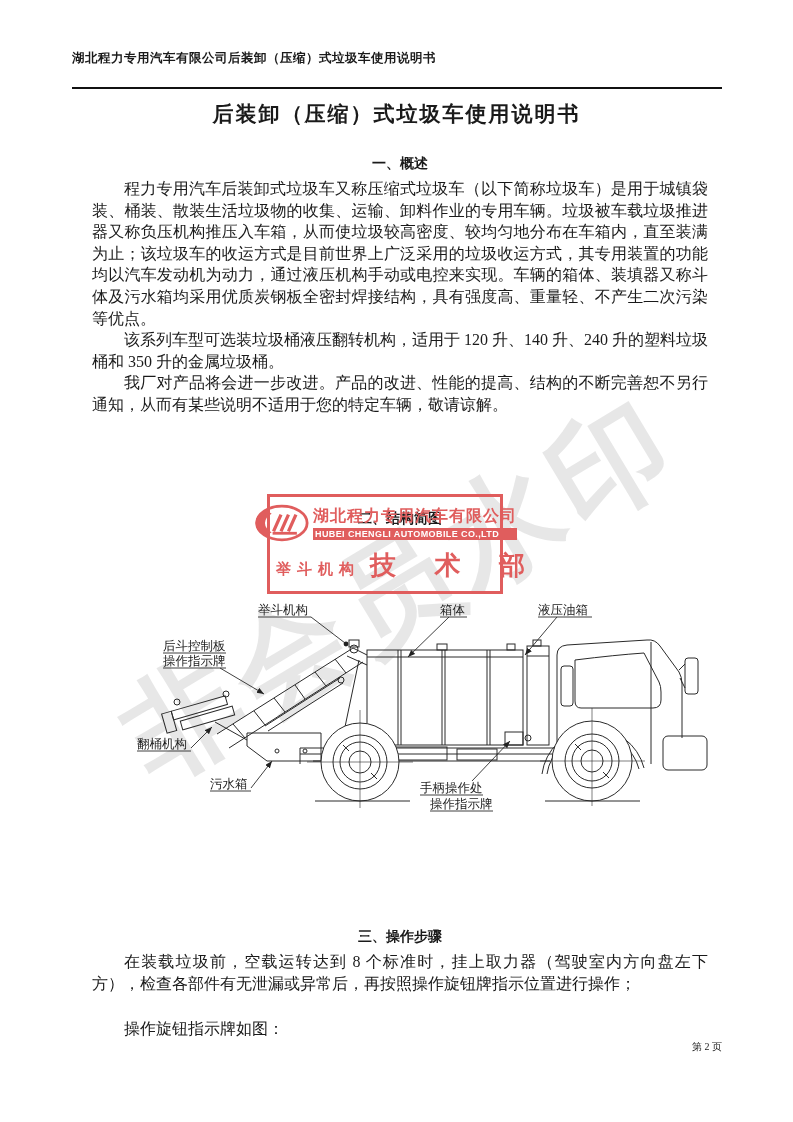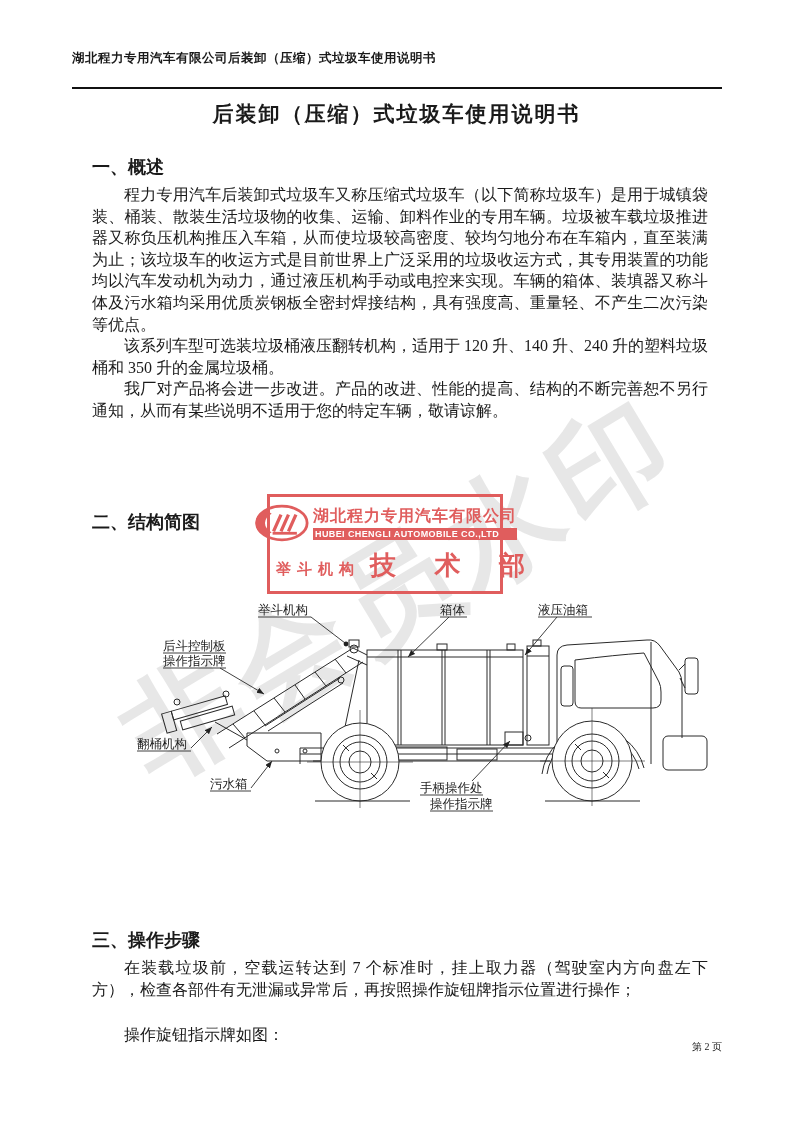--- a/index.html
+++ b/index.html
@@ -22,21 +22,21 @@
   .header {
     position:absolute; left:72px; right:71px; top:50px;
     border-bottom:2px solid #111; padding-bottom:20px;
     font-size:12.5px; font-weight:bold; letter-spacing:0.5px;
   }
   .title {
     position:absolute; left:0; right:0; top:100px; margin:0;
     text-align:center; font-size:21px; font-weight:bold; letter-spacing:2px;
   }
   .sec { position:absolute; left:92px; width:616px; }
-  .sec h2 { margin:0 0 5px 0; font-size:18px; font-weight:bold; }
+  .sec h2 { margin:0 0 5px 0; font-size:14px; font-weight:bold;text-align:center; }
   .sec p { margin:0; font-size:16px; line-height:21.6px; text-align:justify; text-indent:2em; }
   .sec1 { top:155px; }
   .sec2h { top:510px; }
   .sec3 { top:928px; }
   .sec3 .note { margin-top:24px; }
   .footer {
     position:absolute; right:71px; top:1040px; font-size:10px;text-align:center;
   }
   
   .stamp {
@@ -254,20 +254,20 @@
           <line class="lead" x1="325" y1="197" x2="388" y2="197"></line>
           <text x="335" y="210">操作指示牌</text>
           <line class="lead" x1="335" y1="213" x2="398" y2="213"></line>
           <path class="lead" d="M377,183 L415,143" marker-end="url(#arr)"></path>
         </g>
       </svg>
     </div>
 
     <div class="sec sec3">
       <h2>三、操作步骤</h2>
-      <p>在装载垃圾前，空载运转达到 7 个标准时，挂上取力器（驾驶室内方向盘左下方），检查各部件有无泄漏或异常后，再按照操作旋钮牌指示位置进行操作；</p>
+      <p>在装载垃圾前，空载运转达到 8 个标准时，挂上取力器（驾驶室内方向盘左下方），检查各部件有无泄漏或异常后，再按照操作旋钮牌指示位置进行操作；</p>
       <p class="note">操作旋钮指示牌如图：</p>
     </div>
 
     <div class="footer">第 2 页</div>
 
   </div>
 </div>
 
 </body></html>

